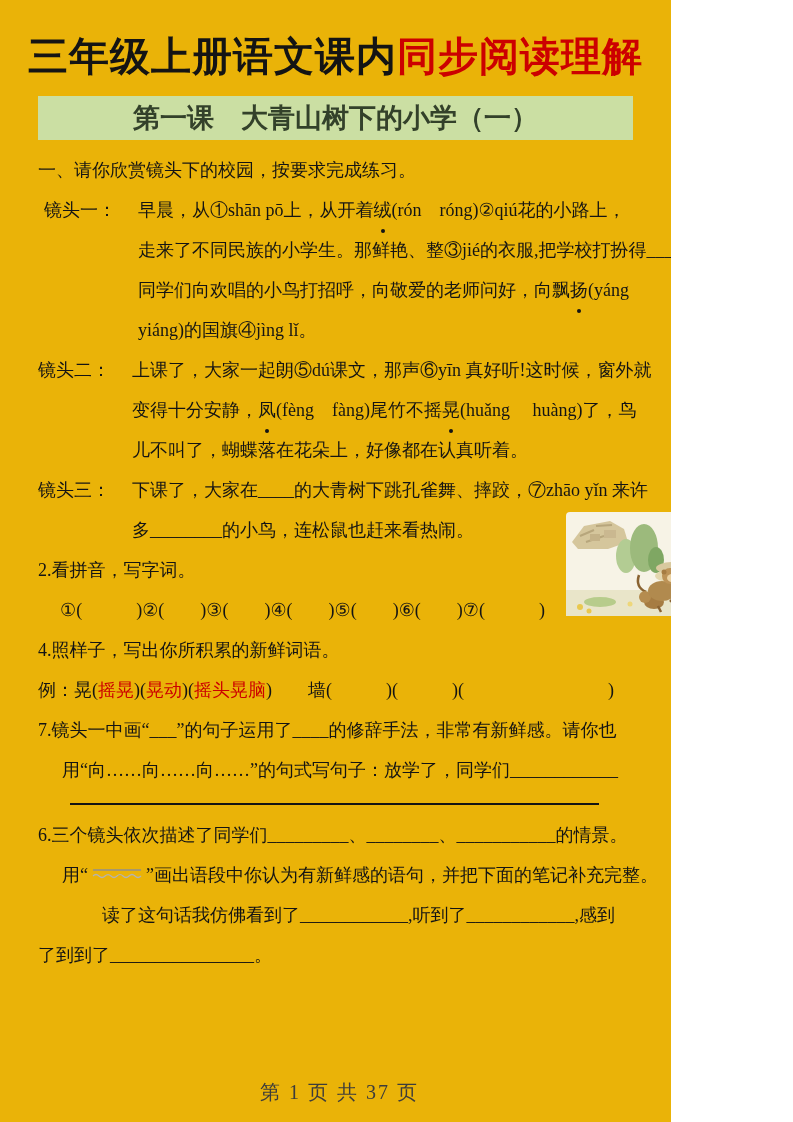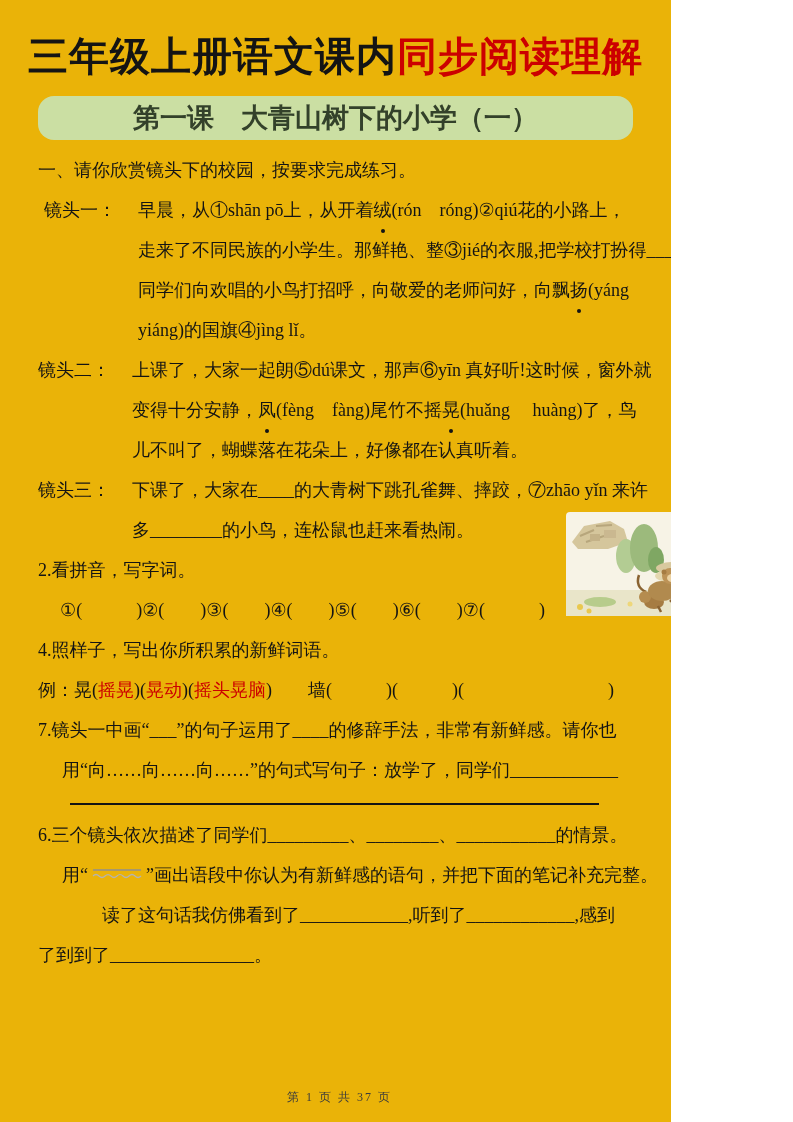--- a/index.html
+++ b/index.html
@@ -7,21 +7,21 @@
     position:relative;width:671px;height:1122px;background:#eab308;overflow:hidden;
     font-family:"Liberation Serif","DejaVu Serif",serif;color:#141414;
   }
   .title{
     margin-top:30px;text-align:center;font-size:40px;line-height:52px;font-weight:900;
     font-family:"Liberation Sans","DejaVu Sans",sans-serif;letter-spacing:1px;white-space:nowrap;
   }
   .title .red{color:#cc0000;}
   .banner{
     margin:14px 38px 0 38px;background:#cbdfa3;color:#33412a;text-align:center;
-    font-size:27px;line-height:32px;font-weight:bold;padding:6px 0;white-space:nowrap;border-radius:16px;
+    font-size:27px;line-height:32px;font-weight:bold;padding:6px 0;white-space:nowrap;
   }
   .content{margin:10px 38px 0 38px;font-size:18px;line-height:40px;}
   .line{white-space:nowrap;}
   .lens{display:flex;}
   .lens .label{flex:0 0 94px;}
   .lens .lbody{flex:1;min-width:0;}
   .lens1{margin-left:6px;}
   .u{text-underline-offset:5px;text-decoration-thickness:1.5px;}
   .dotchar{position:relative;display:inline-block;}
   .dotchar::after{
@@ -29,21 +29,21 @@
     width:4px;height:4px;border-radius:50%;background:#141414;
   }
   .red{color:#cc0000;}
   .ind1{padding-left:24px;}
   .ind2{padding-left:46px;text-align:center;}
   .rowpad{padding-left:22px;}
   .rule{margin:4px 34px 10px 32px;height:9px;border-bottom:2px solid #141414;}
   .wavy{vertical-align:baseline;margin:0 2px;}
   .footer{
     position:absolute;left:8px;right:0;bottom:16px;text-align:center;
-    font-size:12px;color:#3c3c3c;letter-spacing:2px;
+    font-size:20px;color:#3c3c3c;letter-spacing:2px;
   }
   .illustration{position:absolute;left:566px;top:512px;width:192px;height:104px;}
 </style>
 </head>
 <body>
 
 <div class="page">
 
   <div class="title"><span>三年级上册语文课内</span><span class="red">同步阅读理解</span></div>
 

